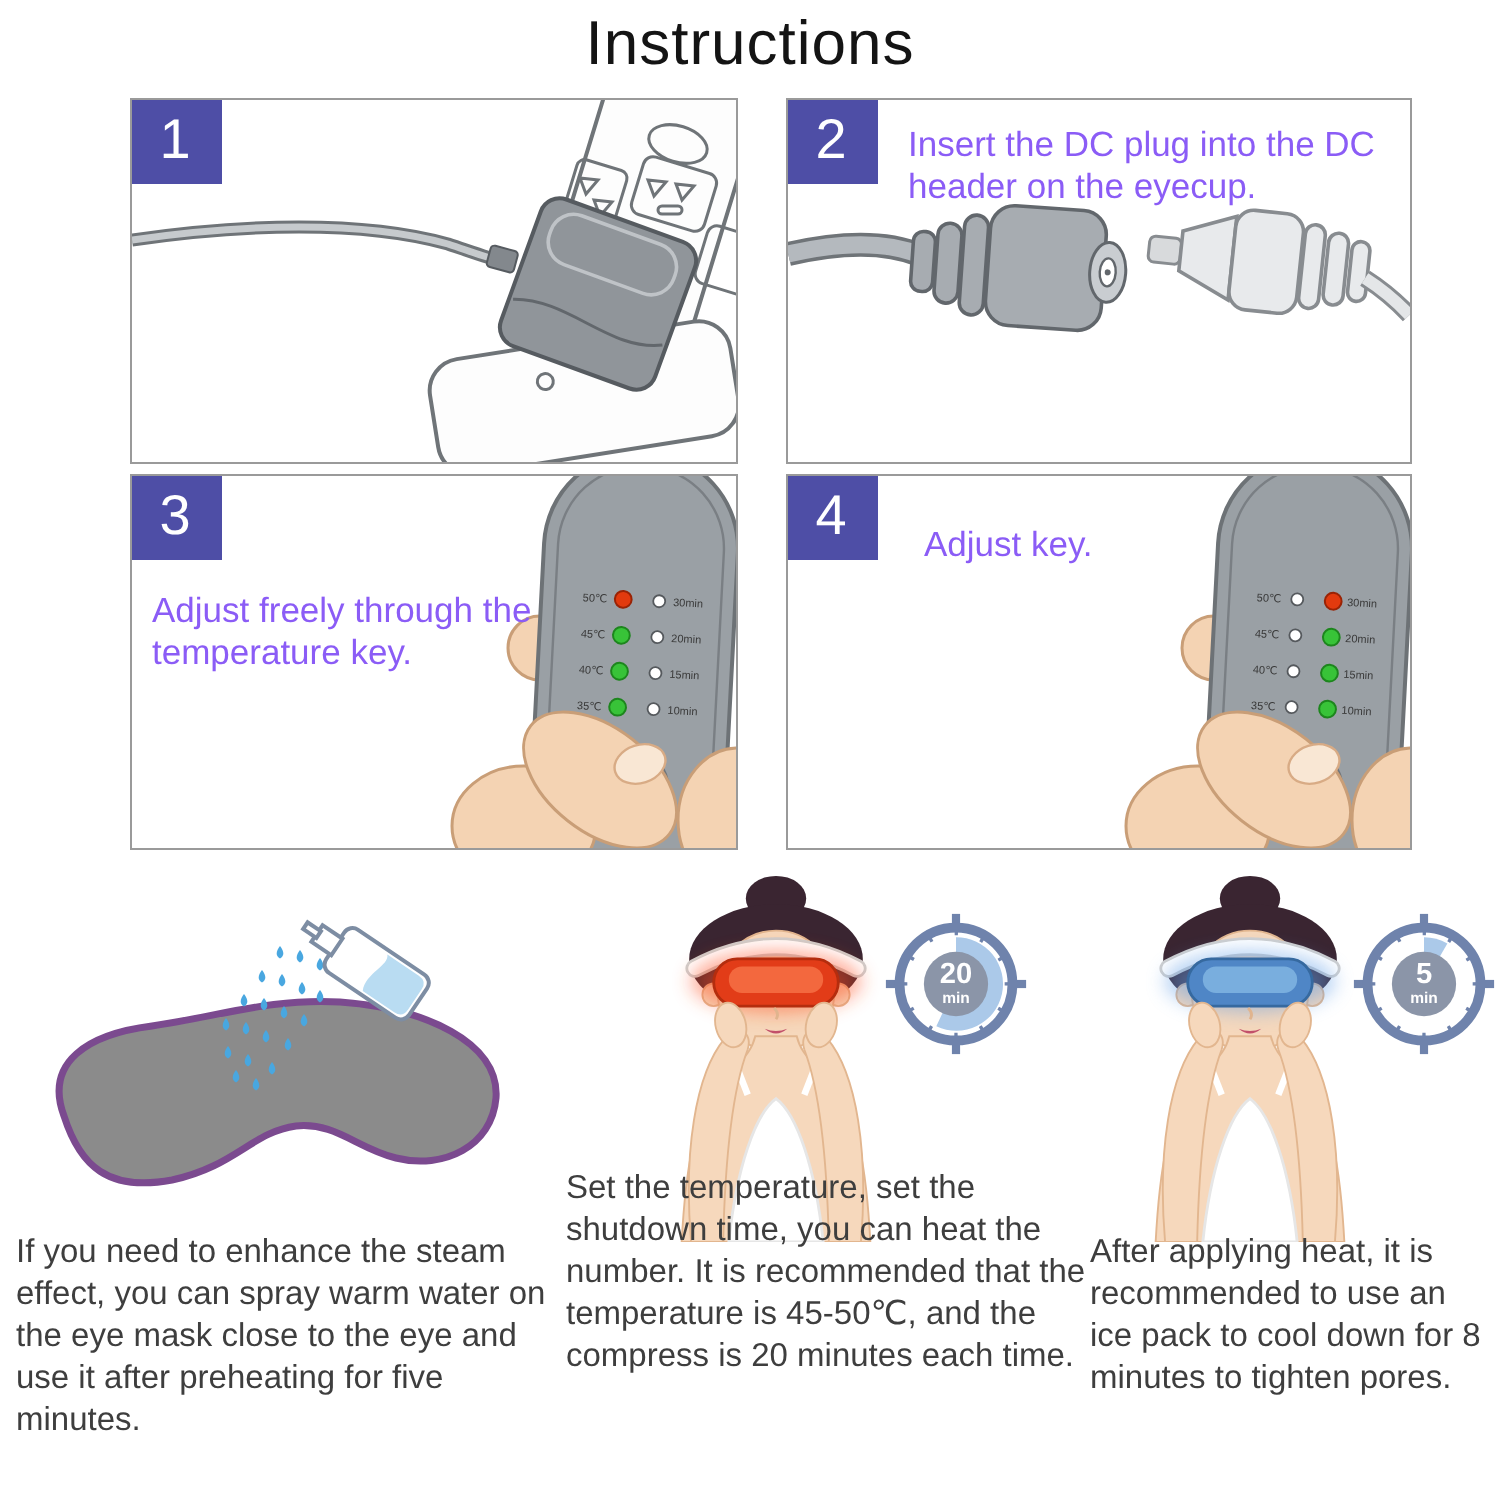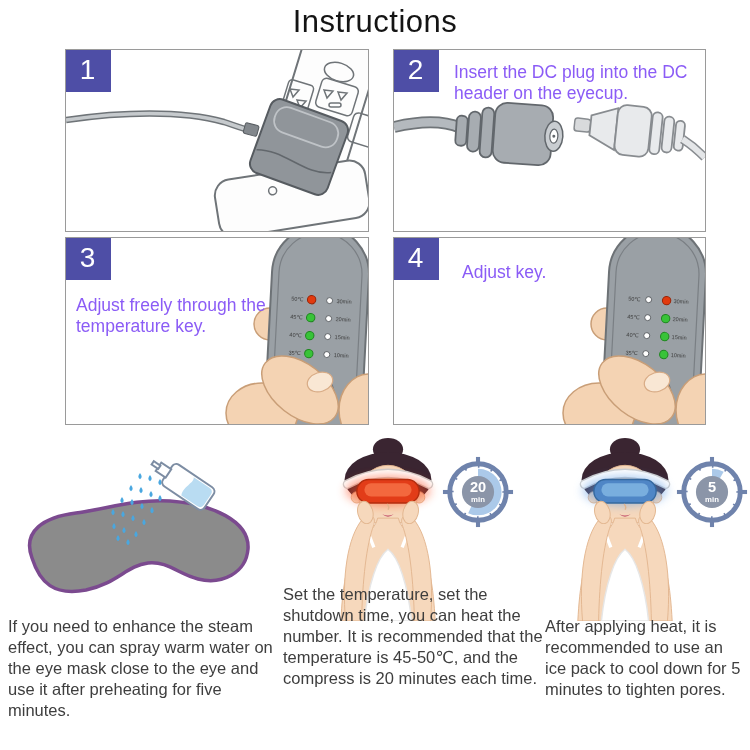--- a/index.html
+++ b/index.html
@@ -361,13 +361,13 @@
     <line x1="65" y1="38" x2="74" y2="38" class="qt"></line>
     <circle cx="38" cy="38" r="29" class="ring"></circle>
     <circle cx="38" cy="38" r="16.5" class="tcore"></circle>
     <text x="38" y="37.5" class="tval">5</text>
     <text x="38" y="48" class="tunit">min</text>
   </svg>
 </div>
 
 <p class="footer-text" id="step1">If you need to enhance the steam effect, you can spray warm water on the eye mask close to the eye and use it after preheating for five minutes.</p>
 <p class="footer-text" id="step2">Set the temperature, set the shutdown time, you can heat the number. It is recommended that the temperature is 45-50℃, and the compress is 20 minutes each time.</p>
-<p class="footer-text" id="step3">After applying heat, it is recommended to use an ice pack to cool down for 5 minutes to tighten pores.</p>
+<p class="footer-text" id="step3">After applying heat, it is recommended to use an ice pack to cool down for 8 minutes to tighten pores.</p>
 
 </body></html>

